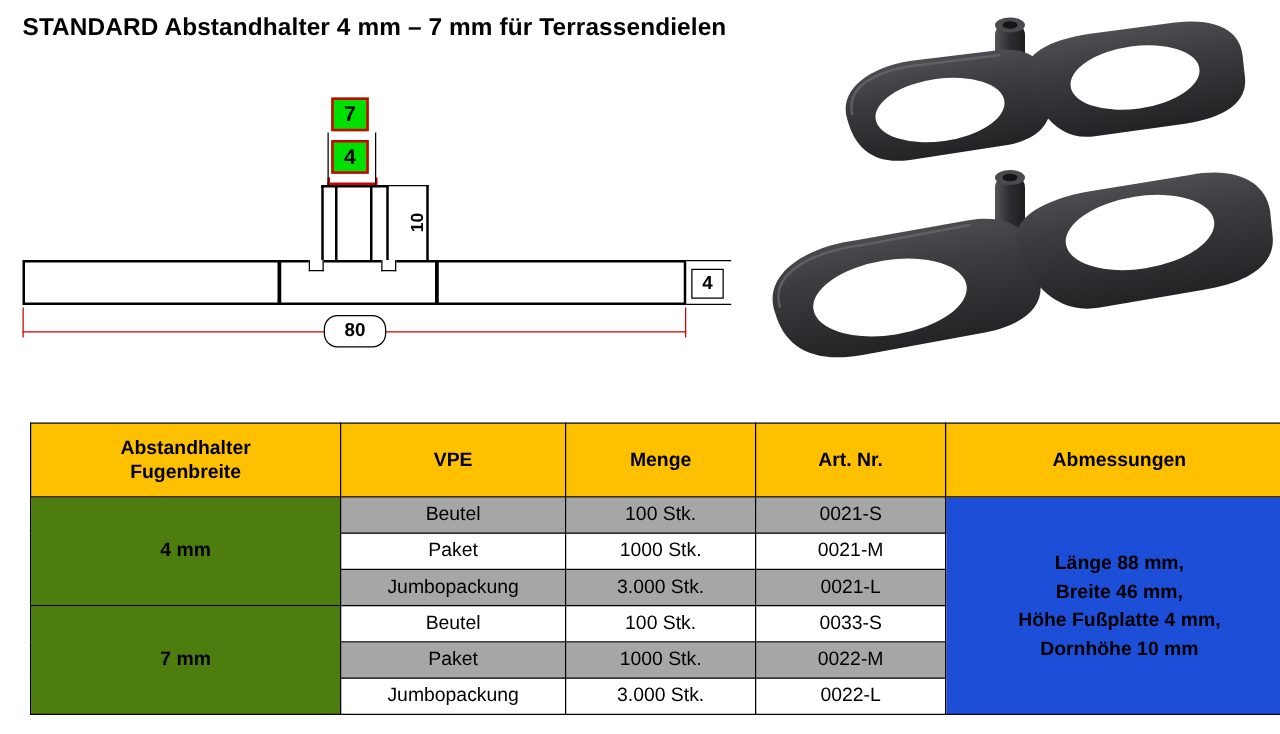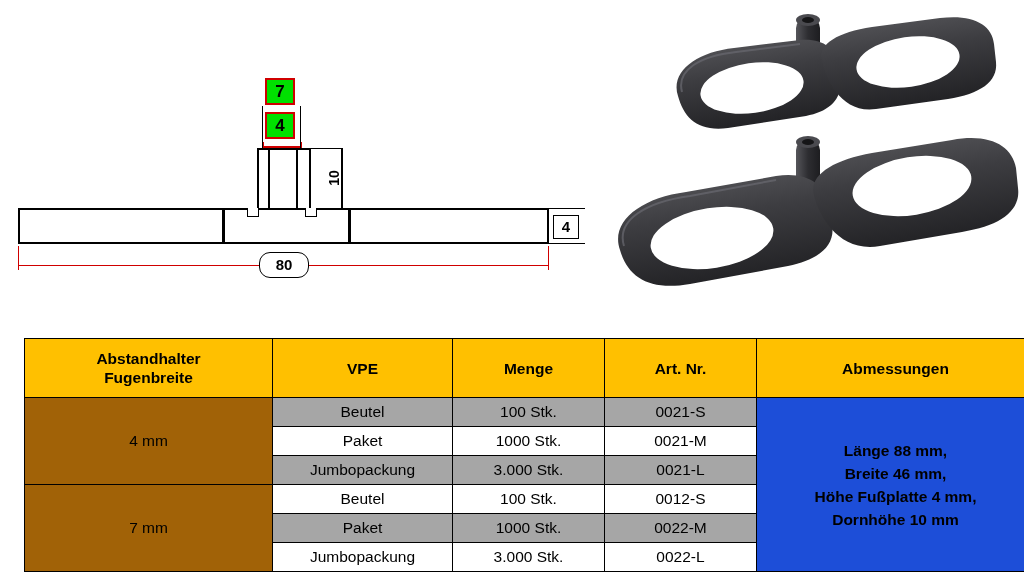--- a/index.html
+++ b/index.html
@@ -154,22 +154,22 @@
     padding: 0;
   }
   .hdr {
     background: #ffc000;
     font-weight: bold;
     height: 58px;
     font-size: 16px;
     line-height: 19px;
   }
   .gapcol {
-    background: #a16207;
-    font-weight: normal;
+    background: #4d7c0f;
+    font-weight: bold;
     font-size: 16px;
   }
   .row-grey {
     background: #a6a6a6;
   }
   .row-white {
     background: #ffffff;
   }
   .dims-cell {
     font-weight: bold;
@@ -182,20 +182,21 @@
   }
   .dash-bottom {
     border-bottom: 1.5px dashed #000 !important;
   }
 </style>
 </head>
 <body>
 
 <div id="page">
 
+  <div class="title">STANDARD Abstandhalter 4 mm – 7 mm für Terrassendielen</div>
 
   <div class="drawing">
 
     <div class="greenbox" style="left:265px; top:18px;">7</div>
     <div class="greenbox" style="left:265px; top:52px;">4</div>
 
     <div class="dwg-red" style="left:262px; top:86px; width:39px; height:1.5px;"></div>
     <div class="dwg-red" style="left:262px; top:82px; width:1.5px; height:9px;"></div>
     <div class="dwg-red" style="left:300px; top:82px; width:1.5px; height:9px;"></div>
 
@@ -342,21 +343,21 @@
         <tr>
           <td class="rowcell row-grey dash-bottom">Jumbopackung</td>
           <td class="rowcell row-grey dash-bottom">3.000 Stk.</td>
           <td class="rowcell row-grey dash-bottom">0021-L</td>
         </tr>
 
         <tr>
           <td class="gapcol rowcell" rowspan="3">7 mm</td>
           <td class="rowcell row-white">Beutel</td>
           <td class="rowcell row-white">100 Stk.</td>
-          <td class="rowcell row-white">0012-S</td>
+          <td class="rowcell row-white">0033-S</td>
         </tr>
         <tr>
           <td class="rowcell row-grey">Paket</td>
           <td class="rowcell row-grey">1000 Stk.</td>
           <td class="rowcell row-grey">0022-M</td>
         </tr>
         <tr>
           <td class="rowcell row-white">Jumbopackung</td>
           <td class="rowcell row-white">3.000 Stk.</td>
           <td class="rowcell row-white">0022-L</td>

